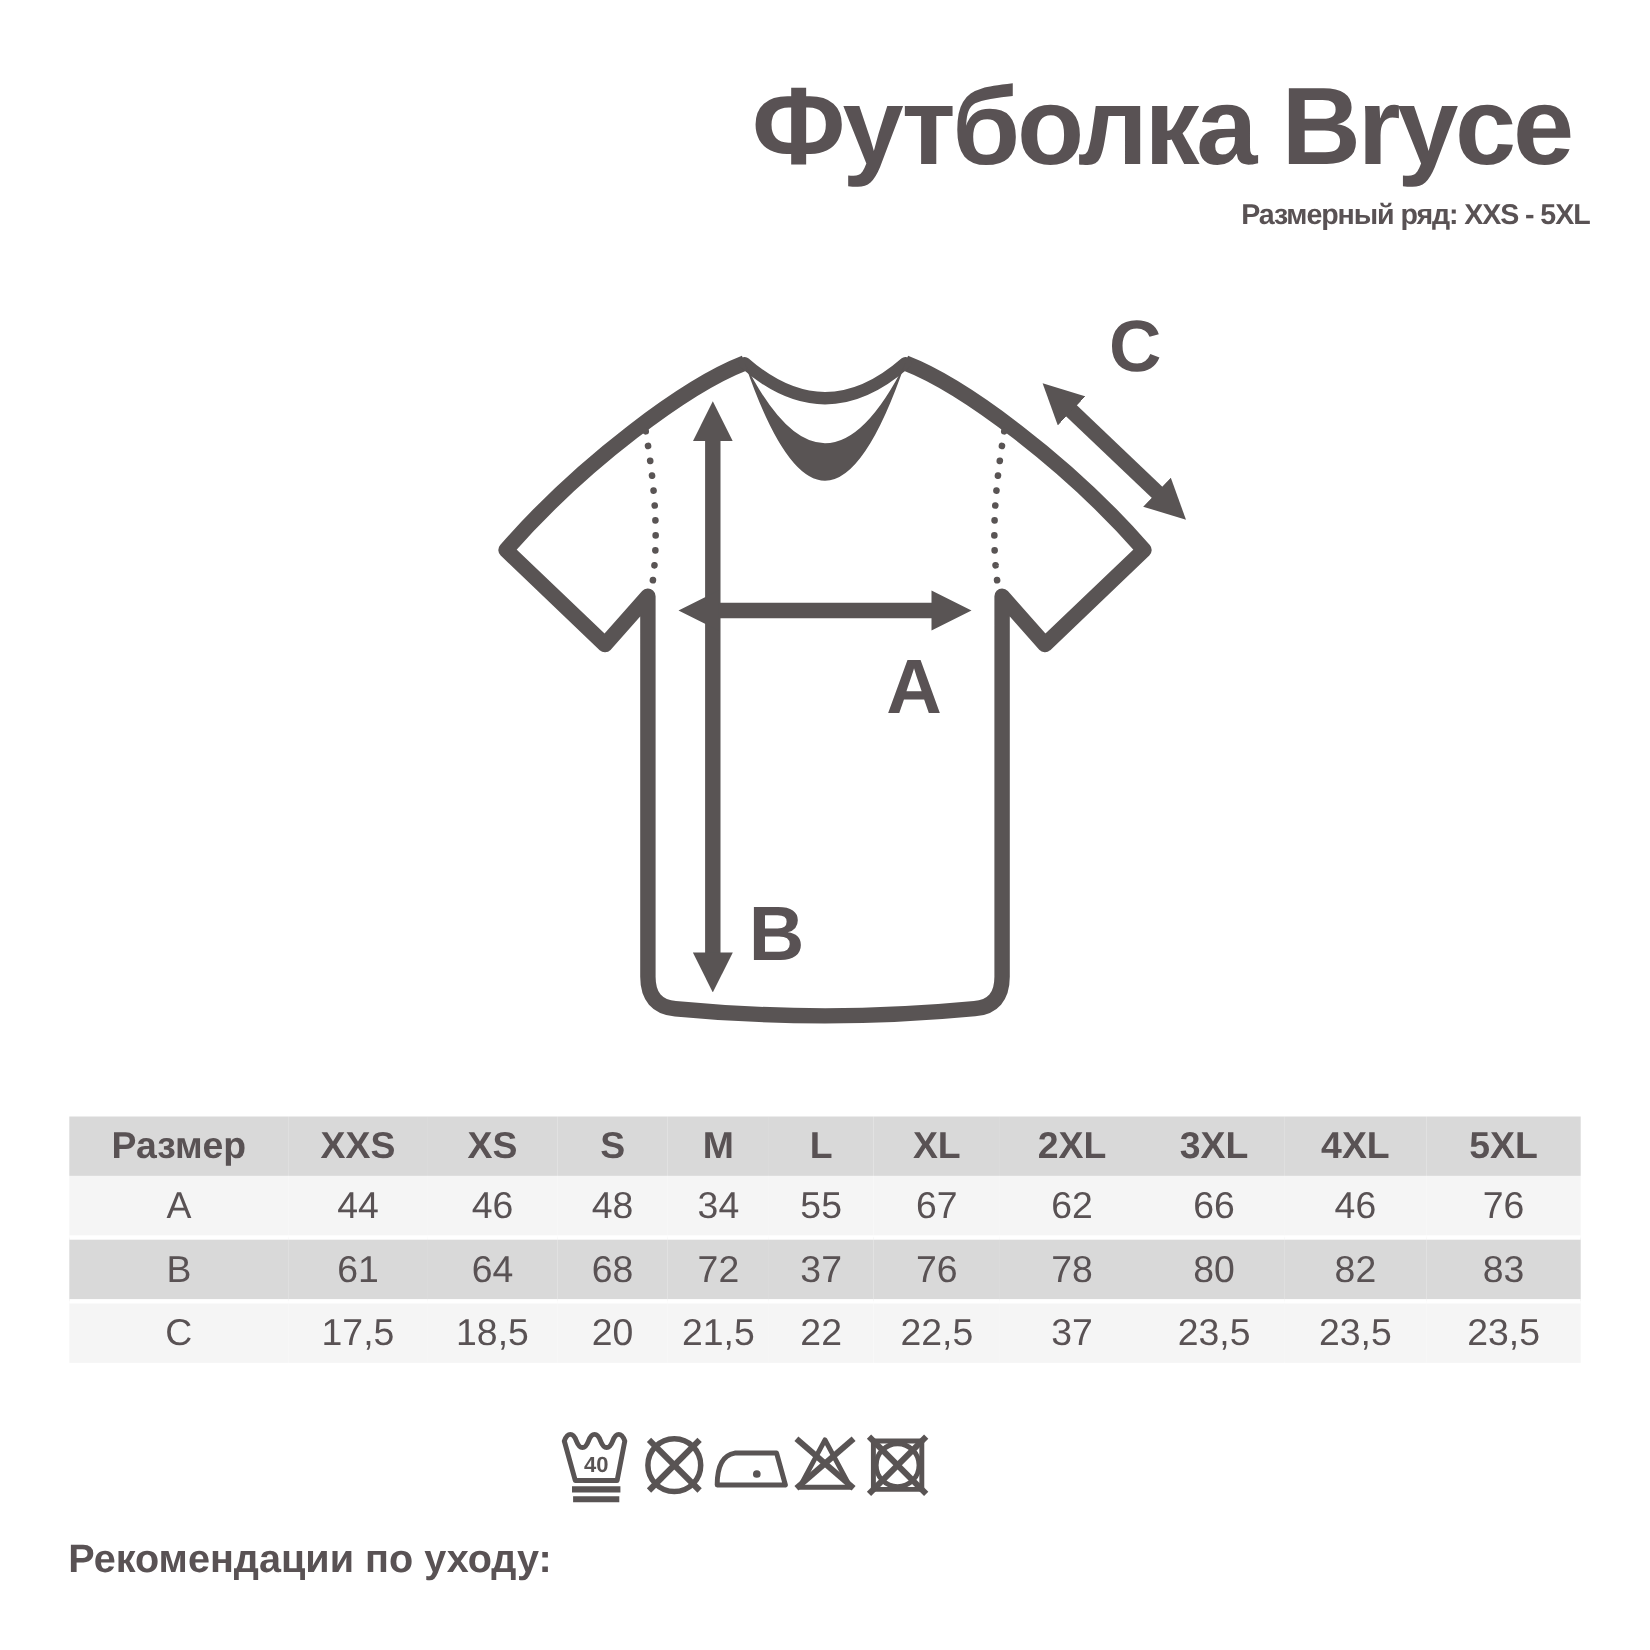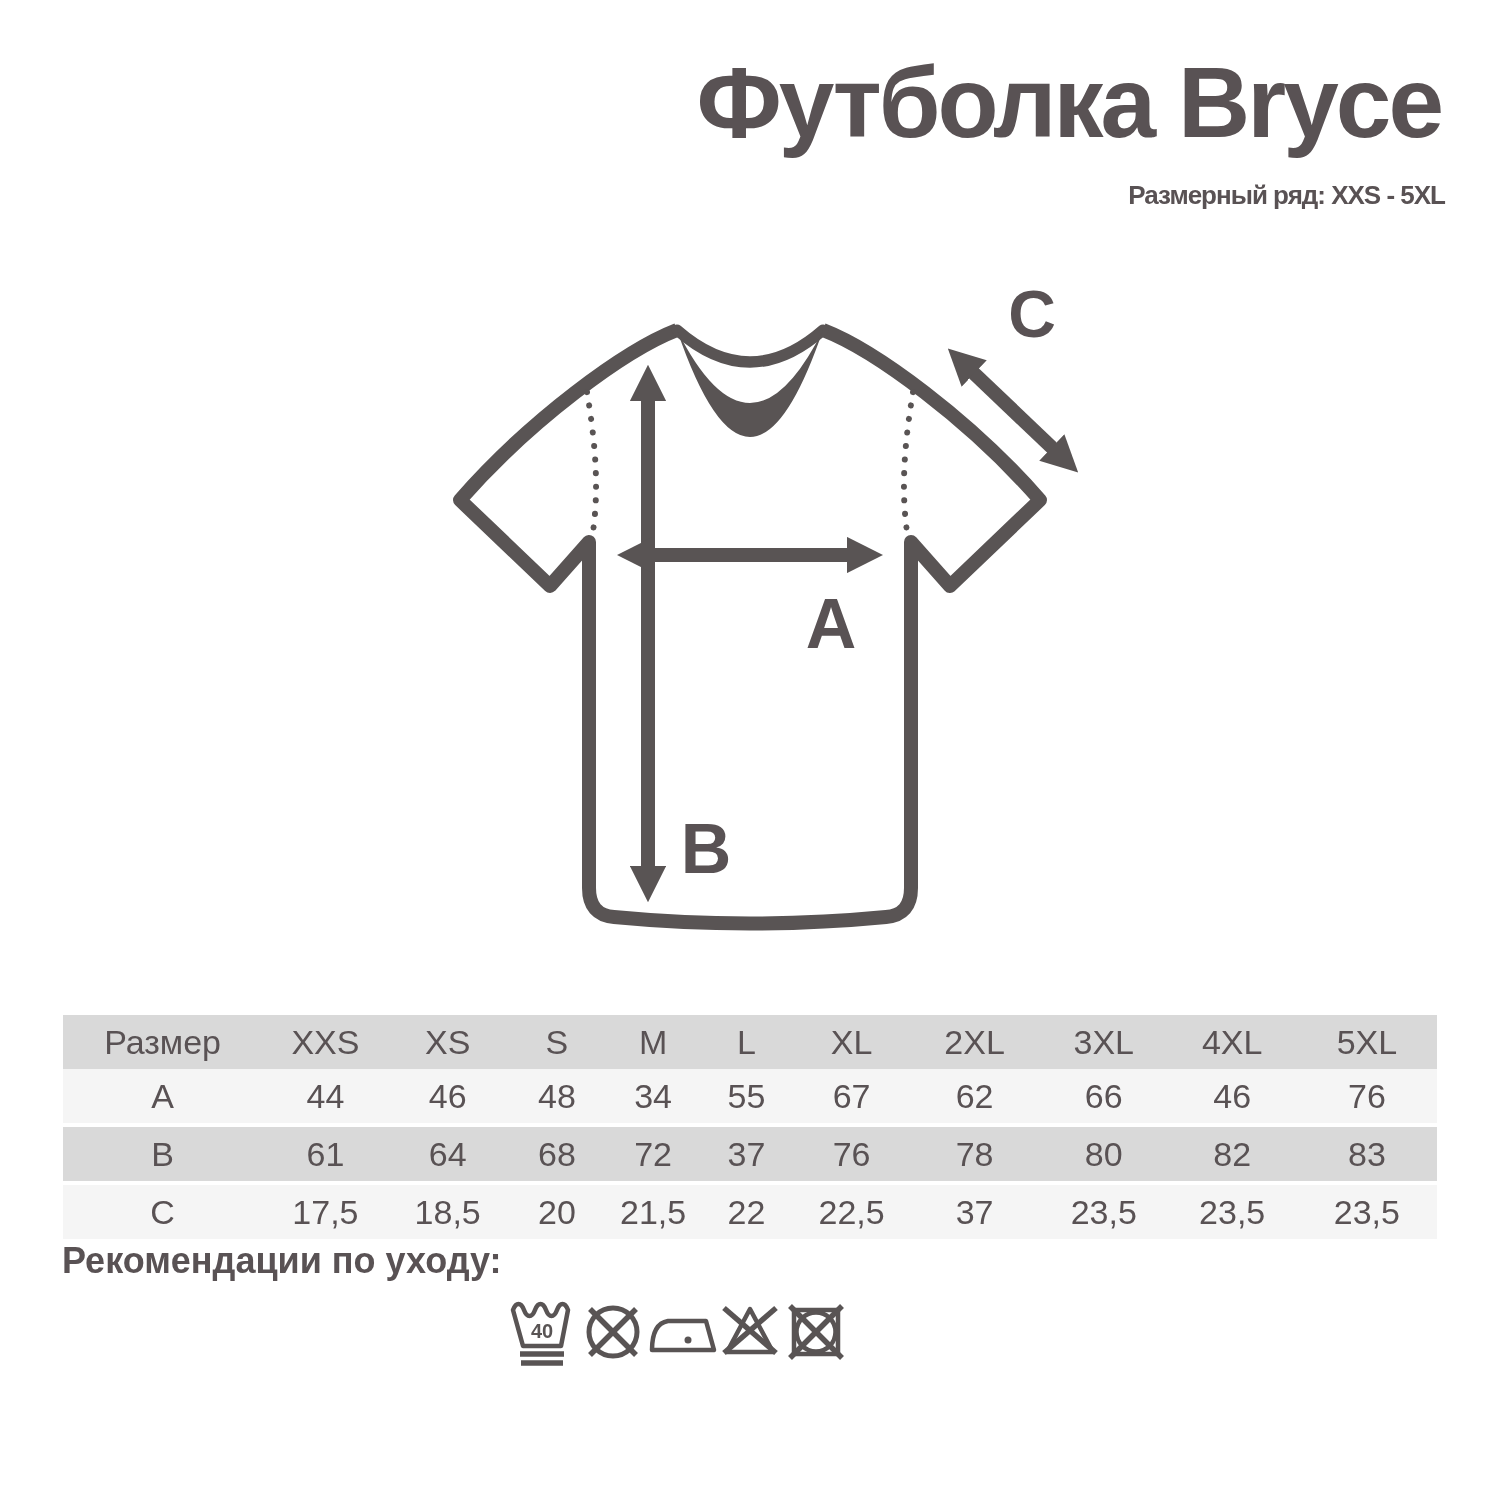--- a/index.html
+++ b/index.html
@@ -2,21 +2,21 @@
 <html><head>
 <meta charset="utf-8">
 <style>
   html,body{margin:0;padding:0;}
   body{
     width:1500px;height:1500px;position:relative;overflow:hidden;
     background:#ffffff;color:#595254;
     font-family:"Liberation Sans",sans-serif;
   }
   .title{
-    position:absolute;top:48px;right:55px;margin:4px;
+    position:absolute;top:48px;right:55px;margin:17px;
     font-size:100px;font-weight:bold;letter-spacing:-3px;line-height:1.0;
     white-space:nowrap;
   }
   .subtitle{
     position:absolute;top:180px;right:55px;
     font-size:26px;font-weight:bold;letter-spacing:-1px;white-space:nowrap;
   }
   .diagram{position:absolute;left:430px;top:270px;}
   .size-table{
     position:absolute;left:63px;top:1015px;width:1374px;
@@ -25,23 +25,23 @@
   }
   .size-table tr{border-bottom:4px solid #ffffff;}
   .size-table tr:last-child{border-bottom:none;}
   .size-table thead tr{background:#d9d9d9;}
   .size-table tbody tr:nth-child(odd){background:#f5f5f5;}
   .size-table tbody tr:nth-child(even){background:#d9d9d9;}
   .size-table th,.size-table td{
     height:54px;padding:0;text-align:center;vertical-align:middle;
     font-weight:normal;
   }
-  .size-table thead th{font-weight:normal;}
+  .size-table thead th{font-weight:bold;}
   .care-label{
-    position:absolute;left:62px;top:1240px;
+    position:absolute;left:62px;top:1396px;
     font-size:36px;font-weight:bold;white-space:nowrap;
   }
   .care-icons{position:absolute;left:500px;top:1296px;}
   svg text{font-family:"Liberation Sans",sans-serif;}
 </style>
 </head>
 <body>
 
 <h1 class="title">Футболка Bryce</h1>
 <div class="subtitle">Размерный ряд: XXS - 5XL</div>

